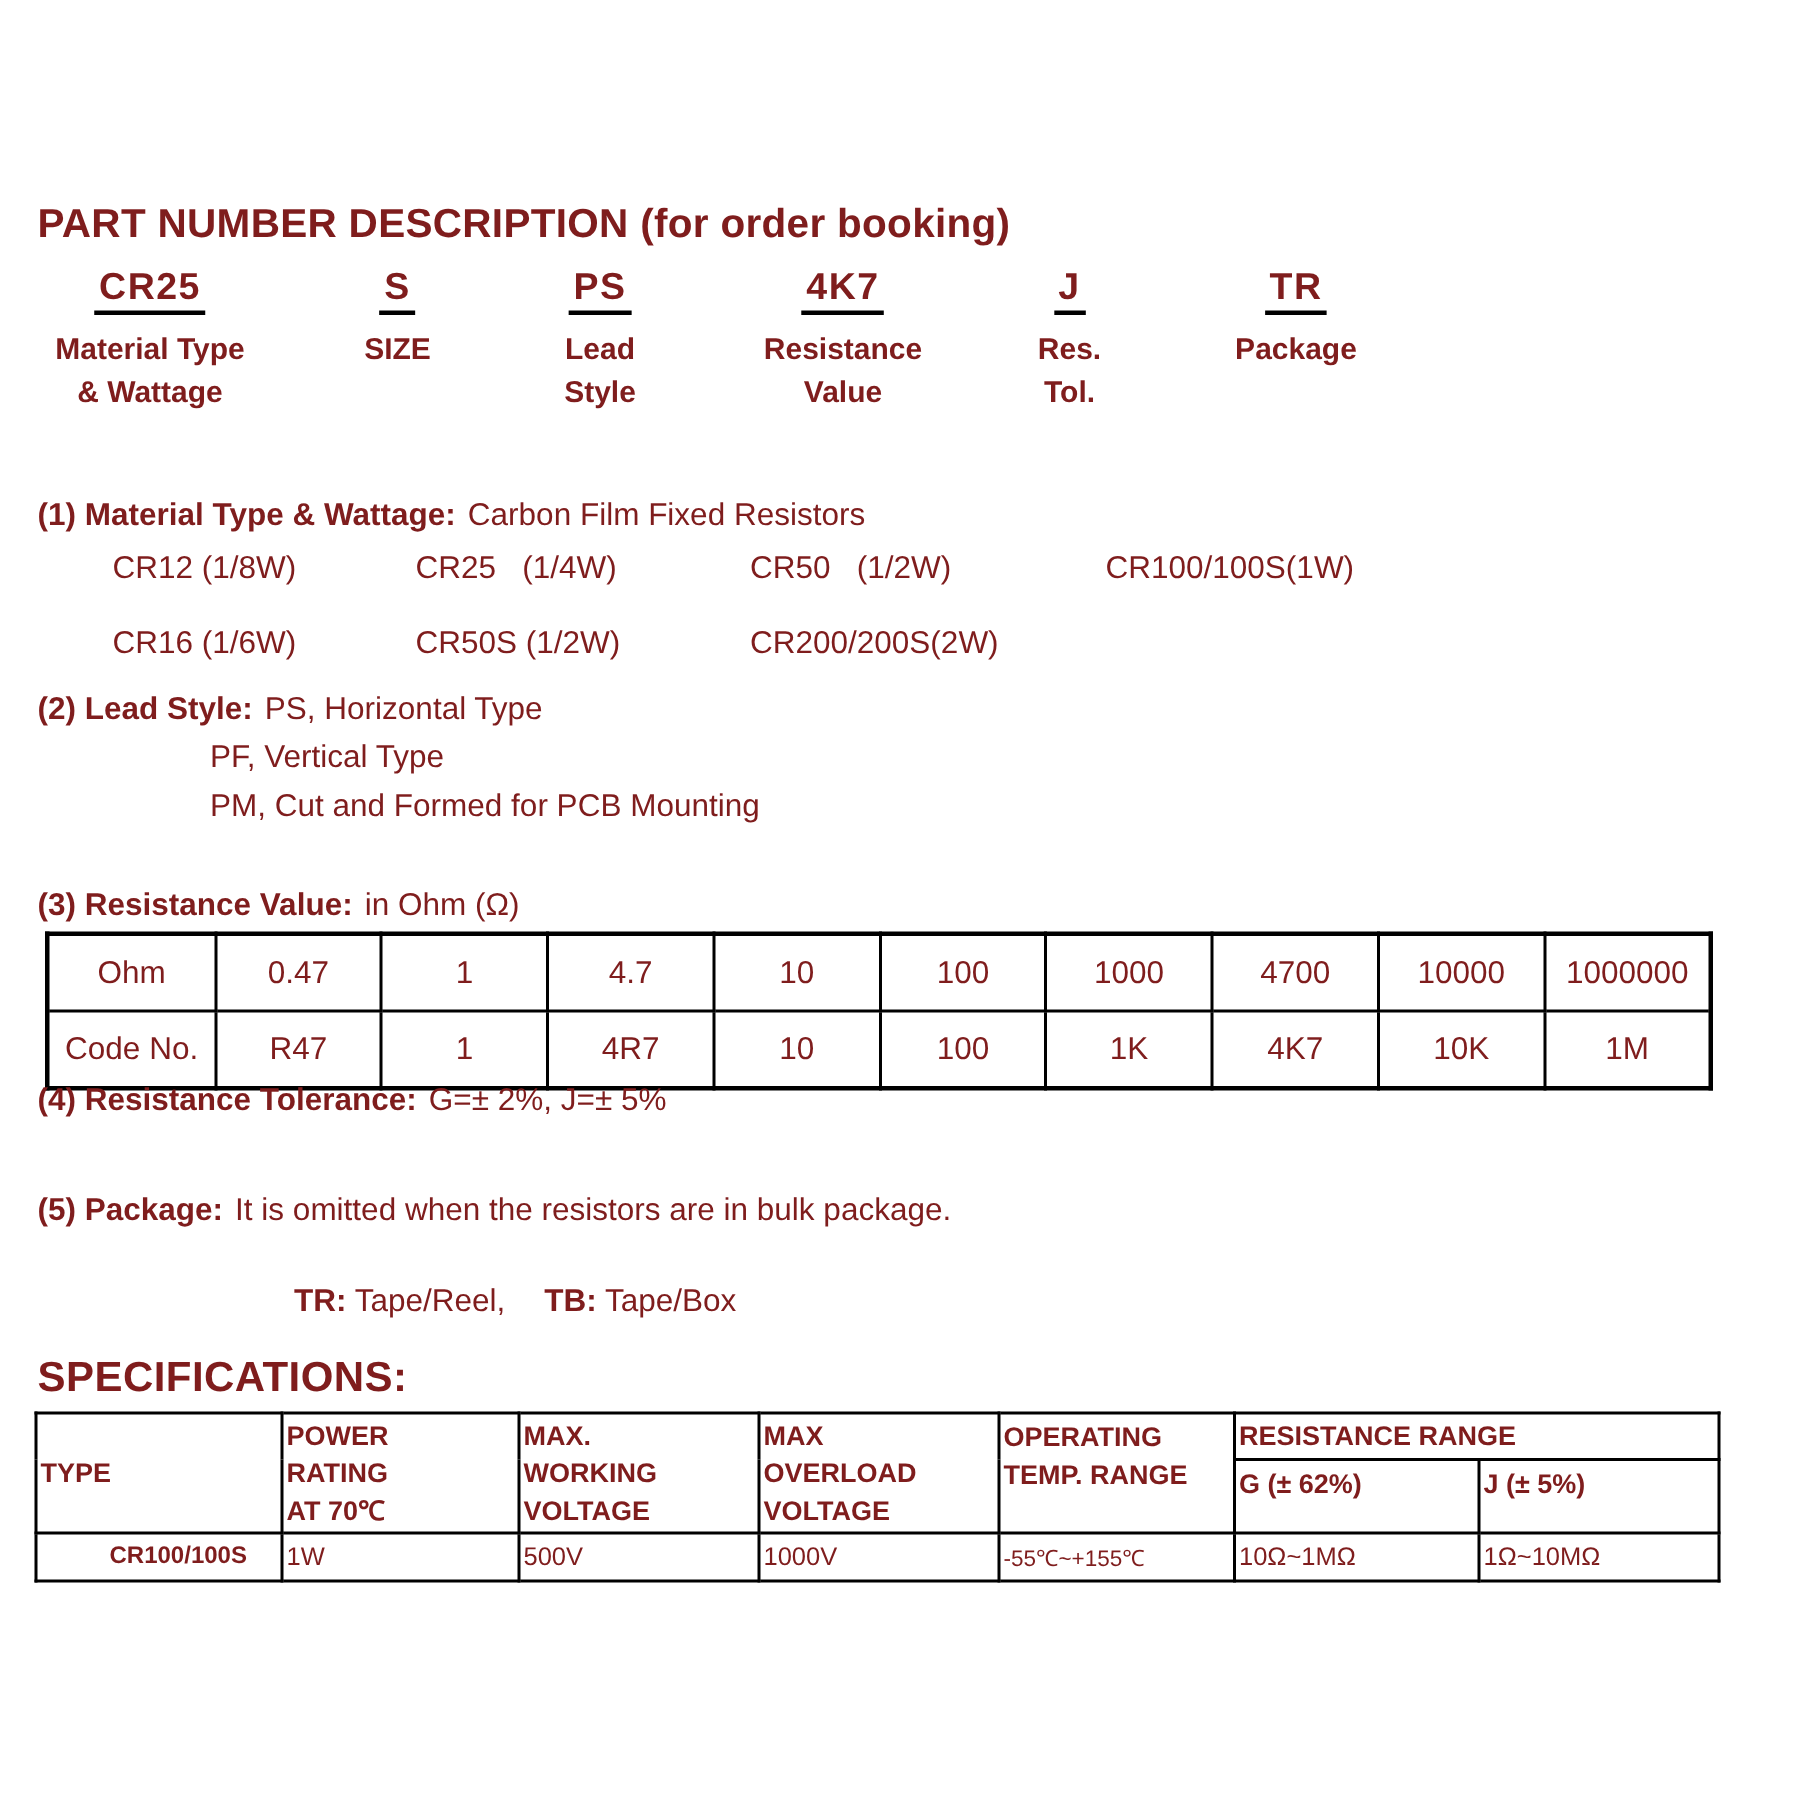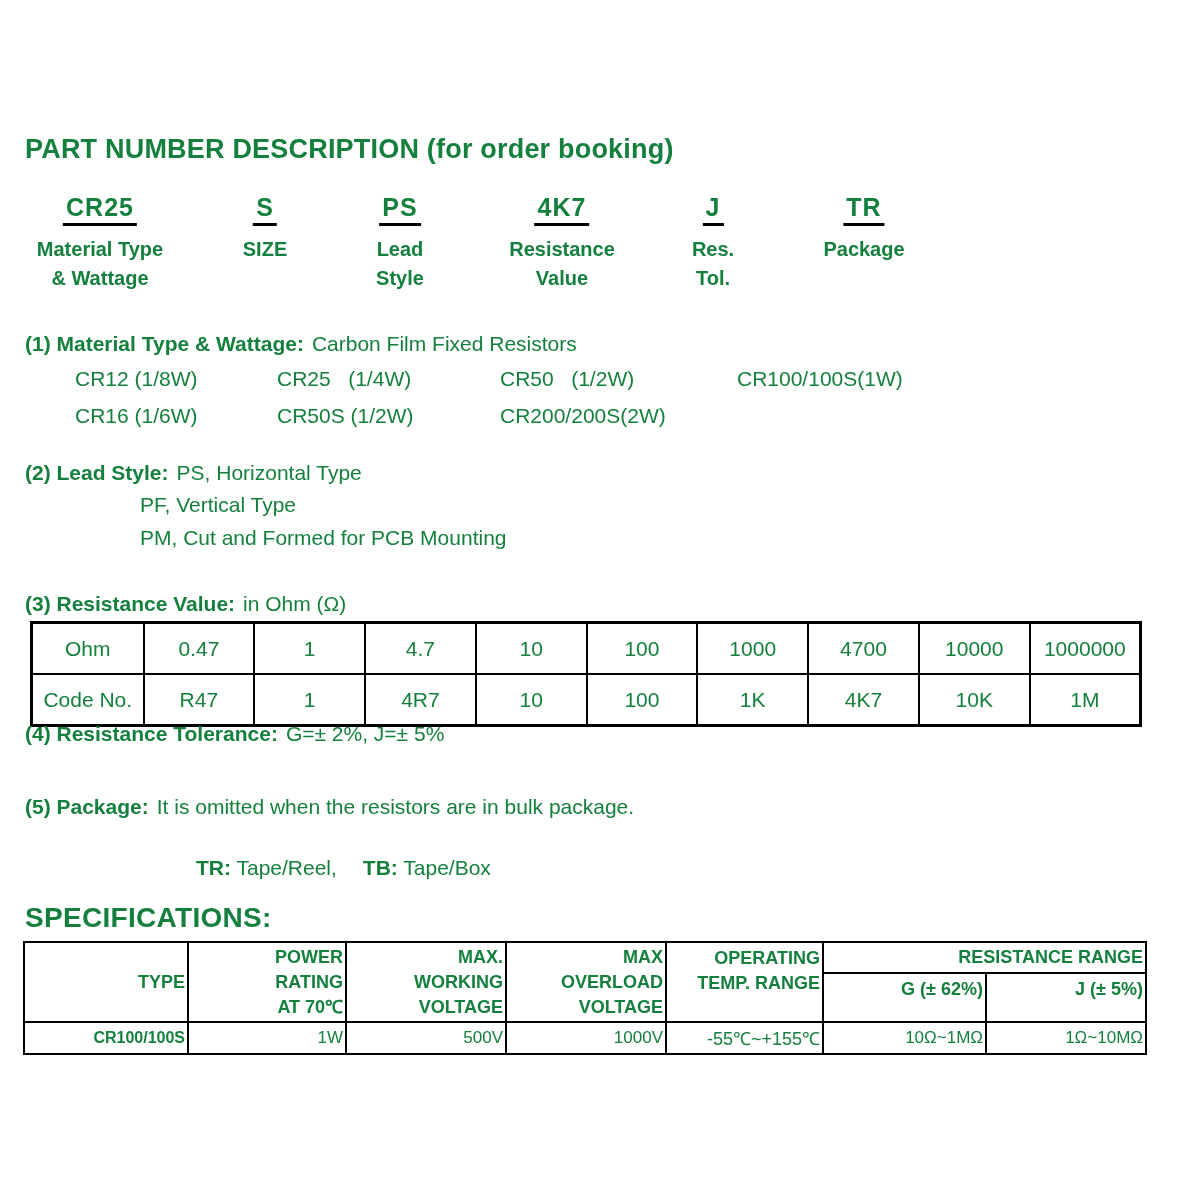--- a/index.html
+++ b/index.html
@@ -1,46 +1,46 @@
 <!DOCTYPE html>
 <html><head>
 <meta charset="utf-8">
 <style>
   html,body { margin:0; padding:0; background:#ffffff; }
   .page {
     position:relative; width:1200px; height:1200px; background:#ffffff;
-    font-family:"Liberation Sans", sans-serif; color:#15803d; overflow:hidden;
+    font-family:"Liberation Sans", sans-serif; color:#7f1d1d; overflow:hidden;
   }
   .bold { font-weight:bold; }
   .pre  { white-space:pre; }
   .preline { white-space:pre-line; }
 
   
   .doc-title {
     position:absolute; left:25px; top:134px;
     font-size:27px; font-weight:bold; letter-spacing:0.2px;
   }
 
   
-  .pn-col { position:absolute; top:193px; transform:translateX(-50%); text-align:center; }
+  .pn-col { position:absolute; top:177px; transform:translateX(-50%); text-align:center; }
   .pn-code {
     display:inline-block; font-size:25px; font-weight:bold; letter-spacing:1px;
     border-bottom:3px solid #000; padding:0 3px 1px 3px;
   }
   .pn-label { margin-top:9px; font-size:20px; font-weight:bold; line-height:1.45; white-space:pre-line; }
 
   
   .sect { position:absolute; left:25px; font-size:21px; line-height:1.3; }
   .sect .lead { margin-left:8px;text-align:right; }
 
   
   .s1-grid {
     margin:8px 0 0 50px; display:grid;
     grid-template-columns:202px 223px 237px auto;
-    row-gap:9px; white-space:pre; font-size:21px;
+    row-gap:22px; white-space:pre; font-size:21px;
   }
 
   
   .s2-line { margin-left:115px; margin-top:5px; }
 
   
   .res-table {
     position:absolute; left:30px; top:621px; width:1112px;
     border-collapse:collapse; table-layout:fixed; border:3px solid #000;
   }
@@ -56,30 +56,30 @@
   
   .spec-heading {
     position:absolute; left:25px; top:902px;
     font-size:28px; font-weight:bold; letter-spacing:0.3px;
   }
   .spec-table {
     position:absolute; left:23px; top:941px; width:1122px;
     border-collapse:collapse; table-layout:fixed; border:2px solid #000;
   }
   .spec-table th, .spec-table td {
-    border:2px solid #000; text-align:right; padding:2px 2px; overflow:hidden;
+    border:2px solid #000; text-align:left; padding:2px 2px; overflow:hidden;
   }
   .spec-table th { font-size:18px; font-weight:bold; line-height:1.38; }
   .spec-table th.top { vertical-align:top; padding-top:3px; }
   .spec-table tr.hdr1 { height:24px; }
   .spec-table tr.hdr2 { height:48px; }
   .spec-table tr.data { height:32px; }
   .spec-table td { font-size:17px; }
   .spec-table td.type-cell { font-weight:bold; font-size:16px;padding-left:48px; }
-  .spec-table td.temp-cell { font-size:18px; }
+  .spec-table td.temp-cell { font-size:15px; }
 </style>
 </head>
 <body>
 
 <div class="page">
 
   <div class="doc-title">PART NUMBER DESCRIPTION (for order booking)</div>
 
   <div class="pn-col" style="left:100px">
     <span class="pn-code">CR25</span>

